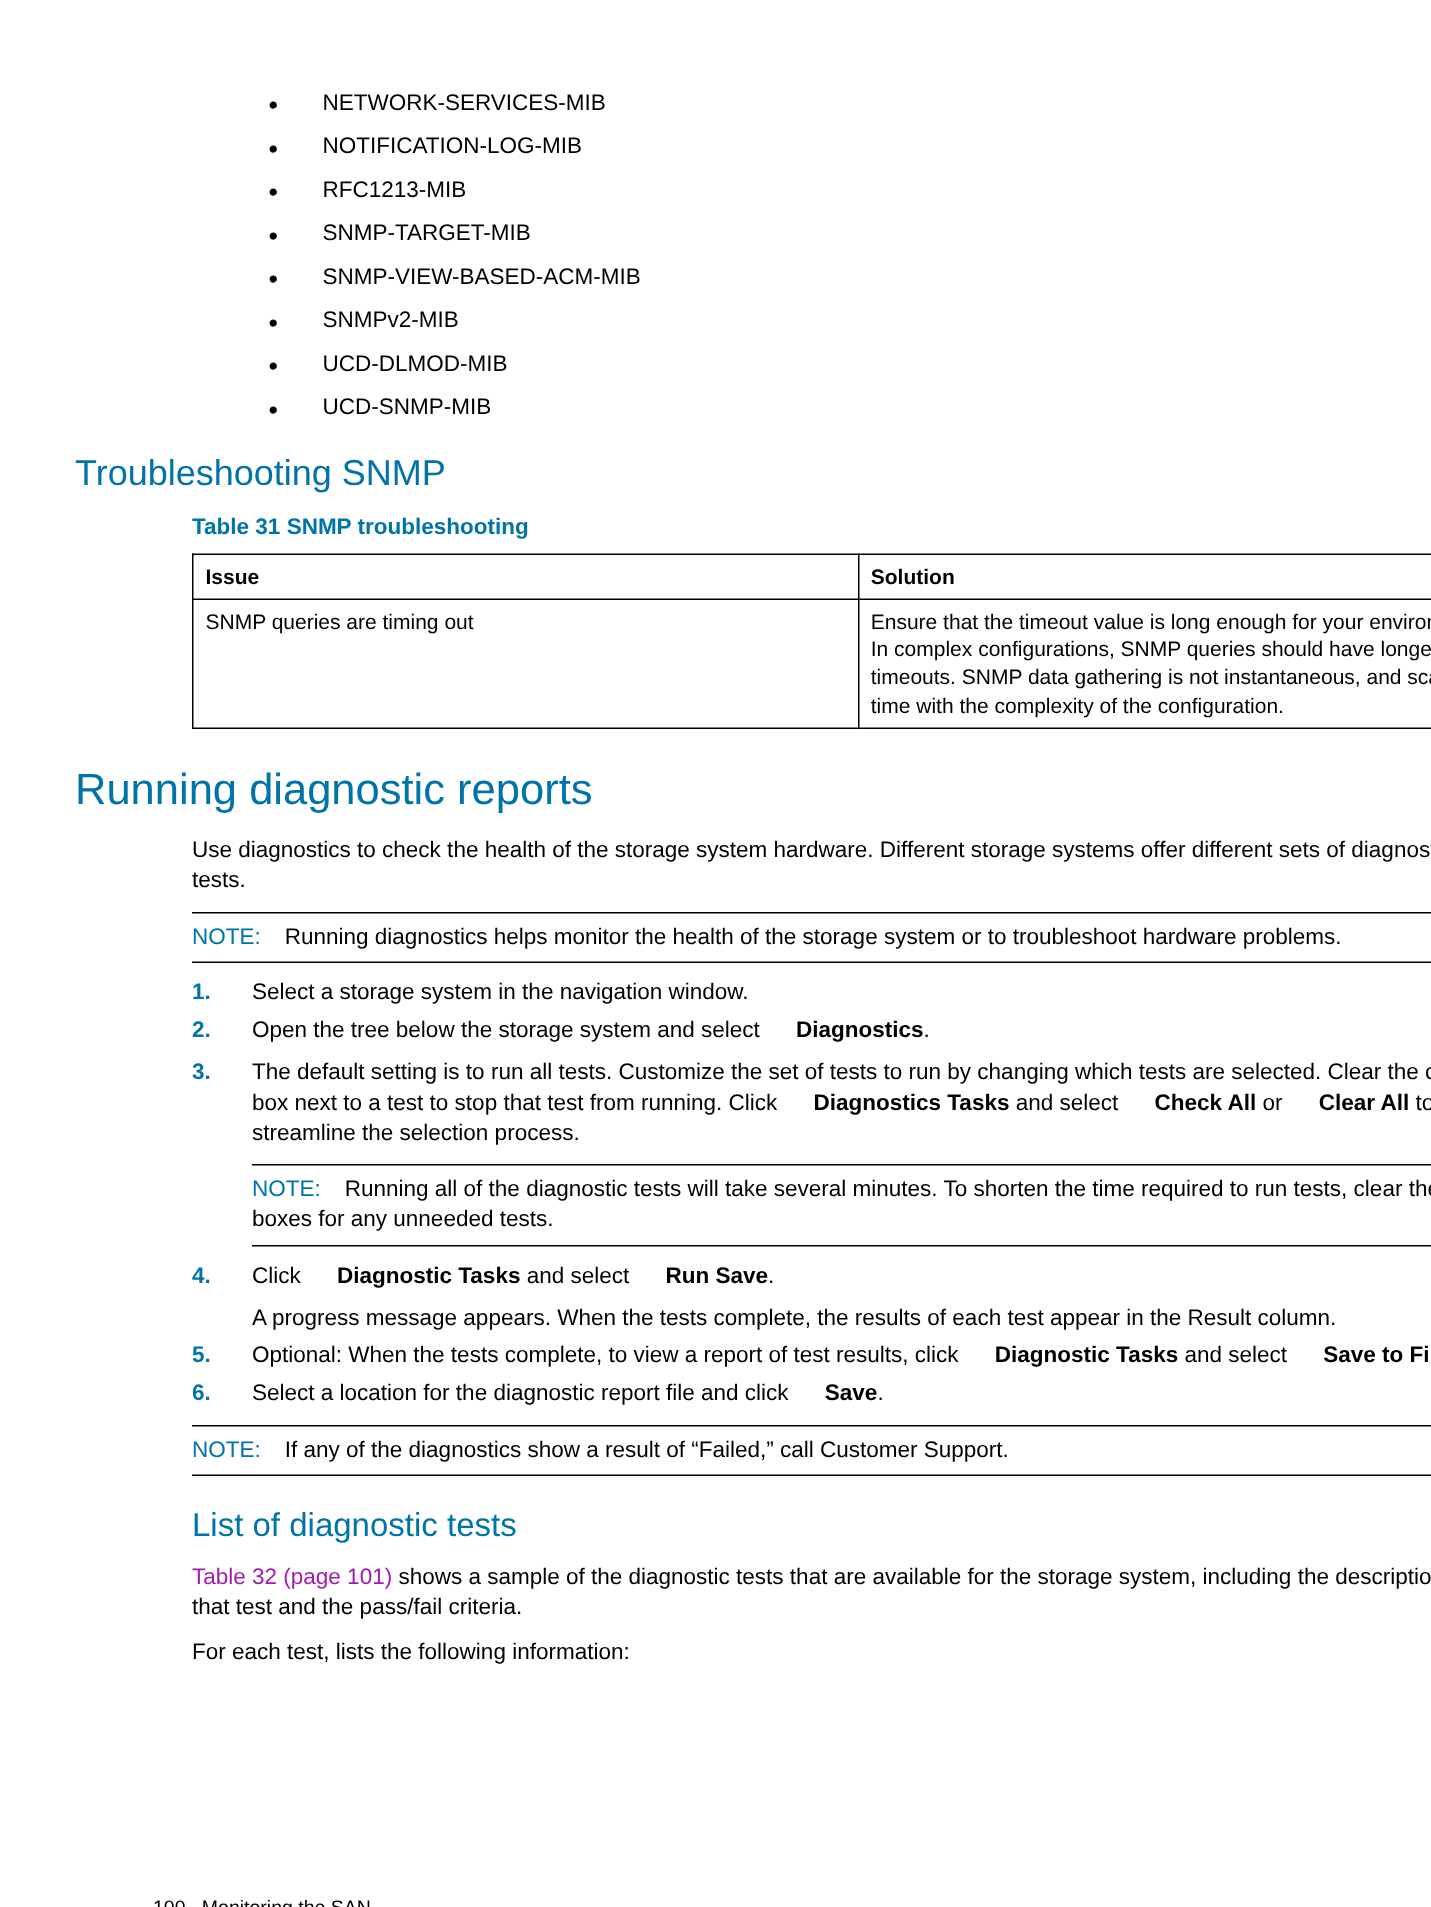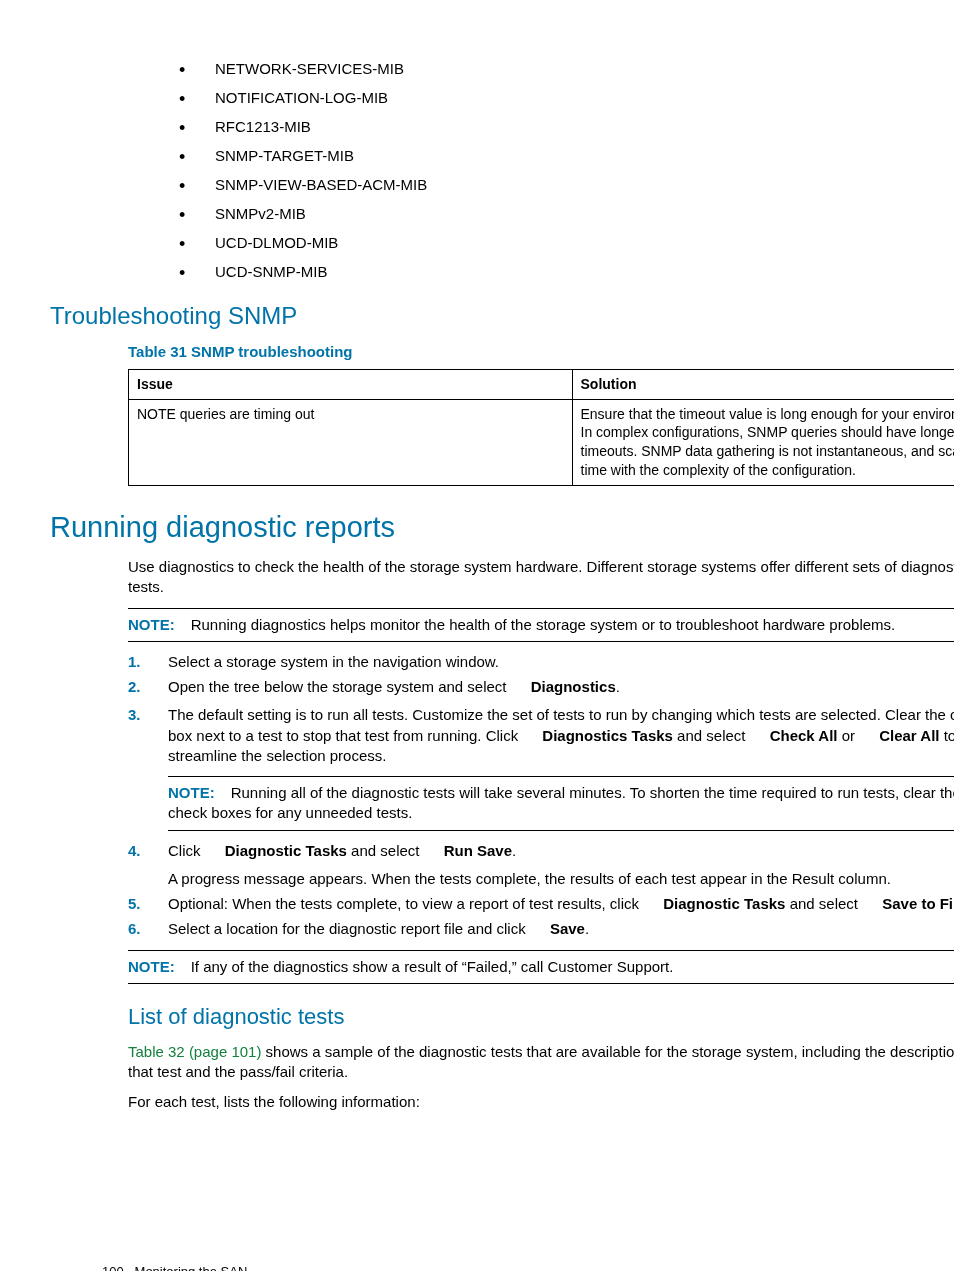--- a/index.html
+++ b/index.html
@@ -71,21 +71,21 @@
     margin: 10px 0 10px 78px;
   }
   .note-block {
     border-top: 1px solid #000;
     border-bottom: 1px solid #000;
     margin: 10px 0 10px 78px;
     padding: 6px 0;
   }
   .note-label {
     color: #0073a8;
-    font-weight: 700;
+    font-weight: 400;
     margin-right: 16px;
     text-align: center;
   }
   ol.steps {
     list-style: none;
     counter-reset: step;
     margin-left: 78px;
   }
   ol.steps > li {
     counter-increment: step;
@@ -97,21 +97,21 @@
     content: counter(step) ".";
     position: absolute;
     left: 0;
     color: #0073a8;
     font-weight: 700;
   }
   ol.steps > li .step-para {
     margin-top: 8px;
   }
   .b { font-weight: 700; margin-left: 20px; }
-  .link-inline { color: #15803d; }
+  .link-inline { color: #a21caf; }
   .footer {
     position: absolute;
     bottom: 48px;
     left: 52px;
     font-size: 13px;
   }
   .page-wrap { position: relative; min-height: 1271px; width: 954px; margin: 0 auto; }
 </style>
 </head>
 <body>
@@ -133,21 +133,21 @@
 <div class="table-caption">Table 31 SNMP troubleshooting</div>
 <table class="datatable">
   <thead>
     <tr>
       <th style="width:50%">Issue</th>
       <th style="width:50%">Solution</th>
     </tr>
   </thead>
   <tbody>
     <tr>
-      <td>NOTE queries are timing out</td>
+      <td>SNMP queries are timing out</td>
       <td>Ensure that the timeout value is long enough for your environment. In complex configurations, SNMP queries should have longer timeouts. SNMP data gathering is not instantaneous, and scales in time with the complexity of the configuration.</td>
     </tr>
   </tbody>
 </table>
 
 <h1 class="head1">Running diagnostic reports</h1>
 
 <p class="body-para">Use diagnostics to check the health of the storage system hardware. Different storage systems offer different sets of diagnostic tests.</p>
 
 <div class="note-block">

